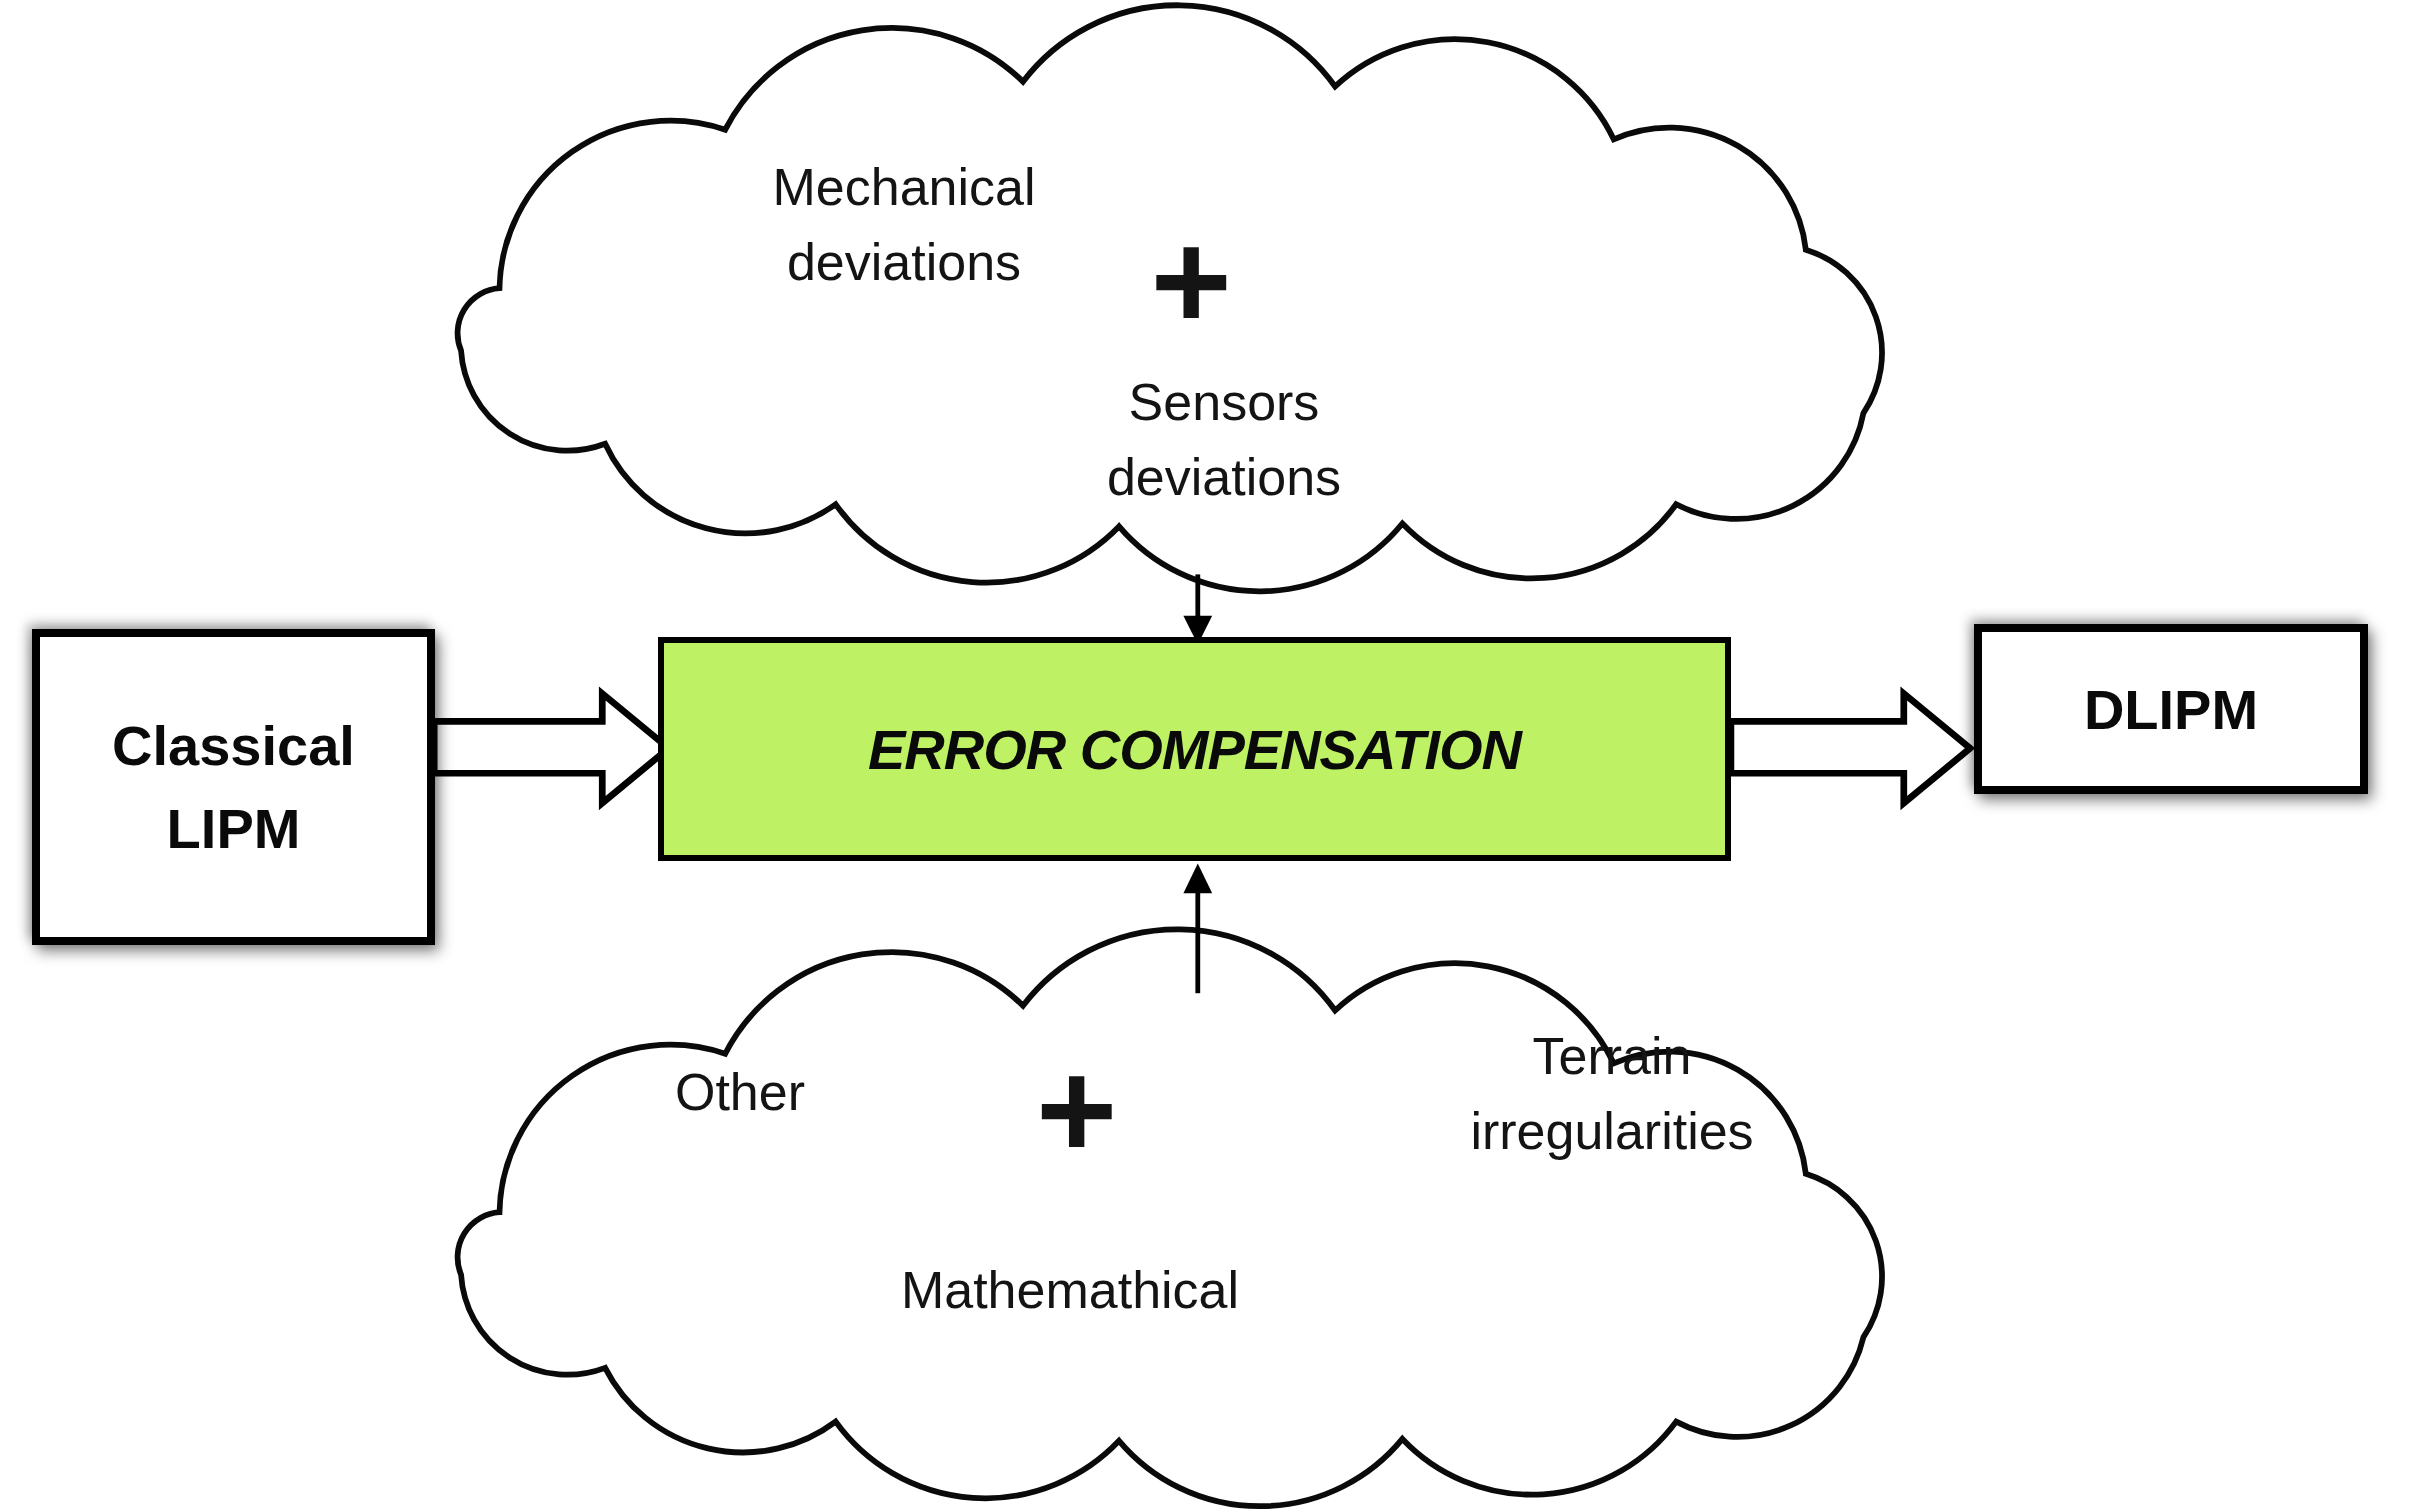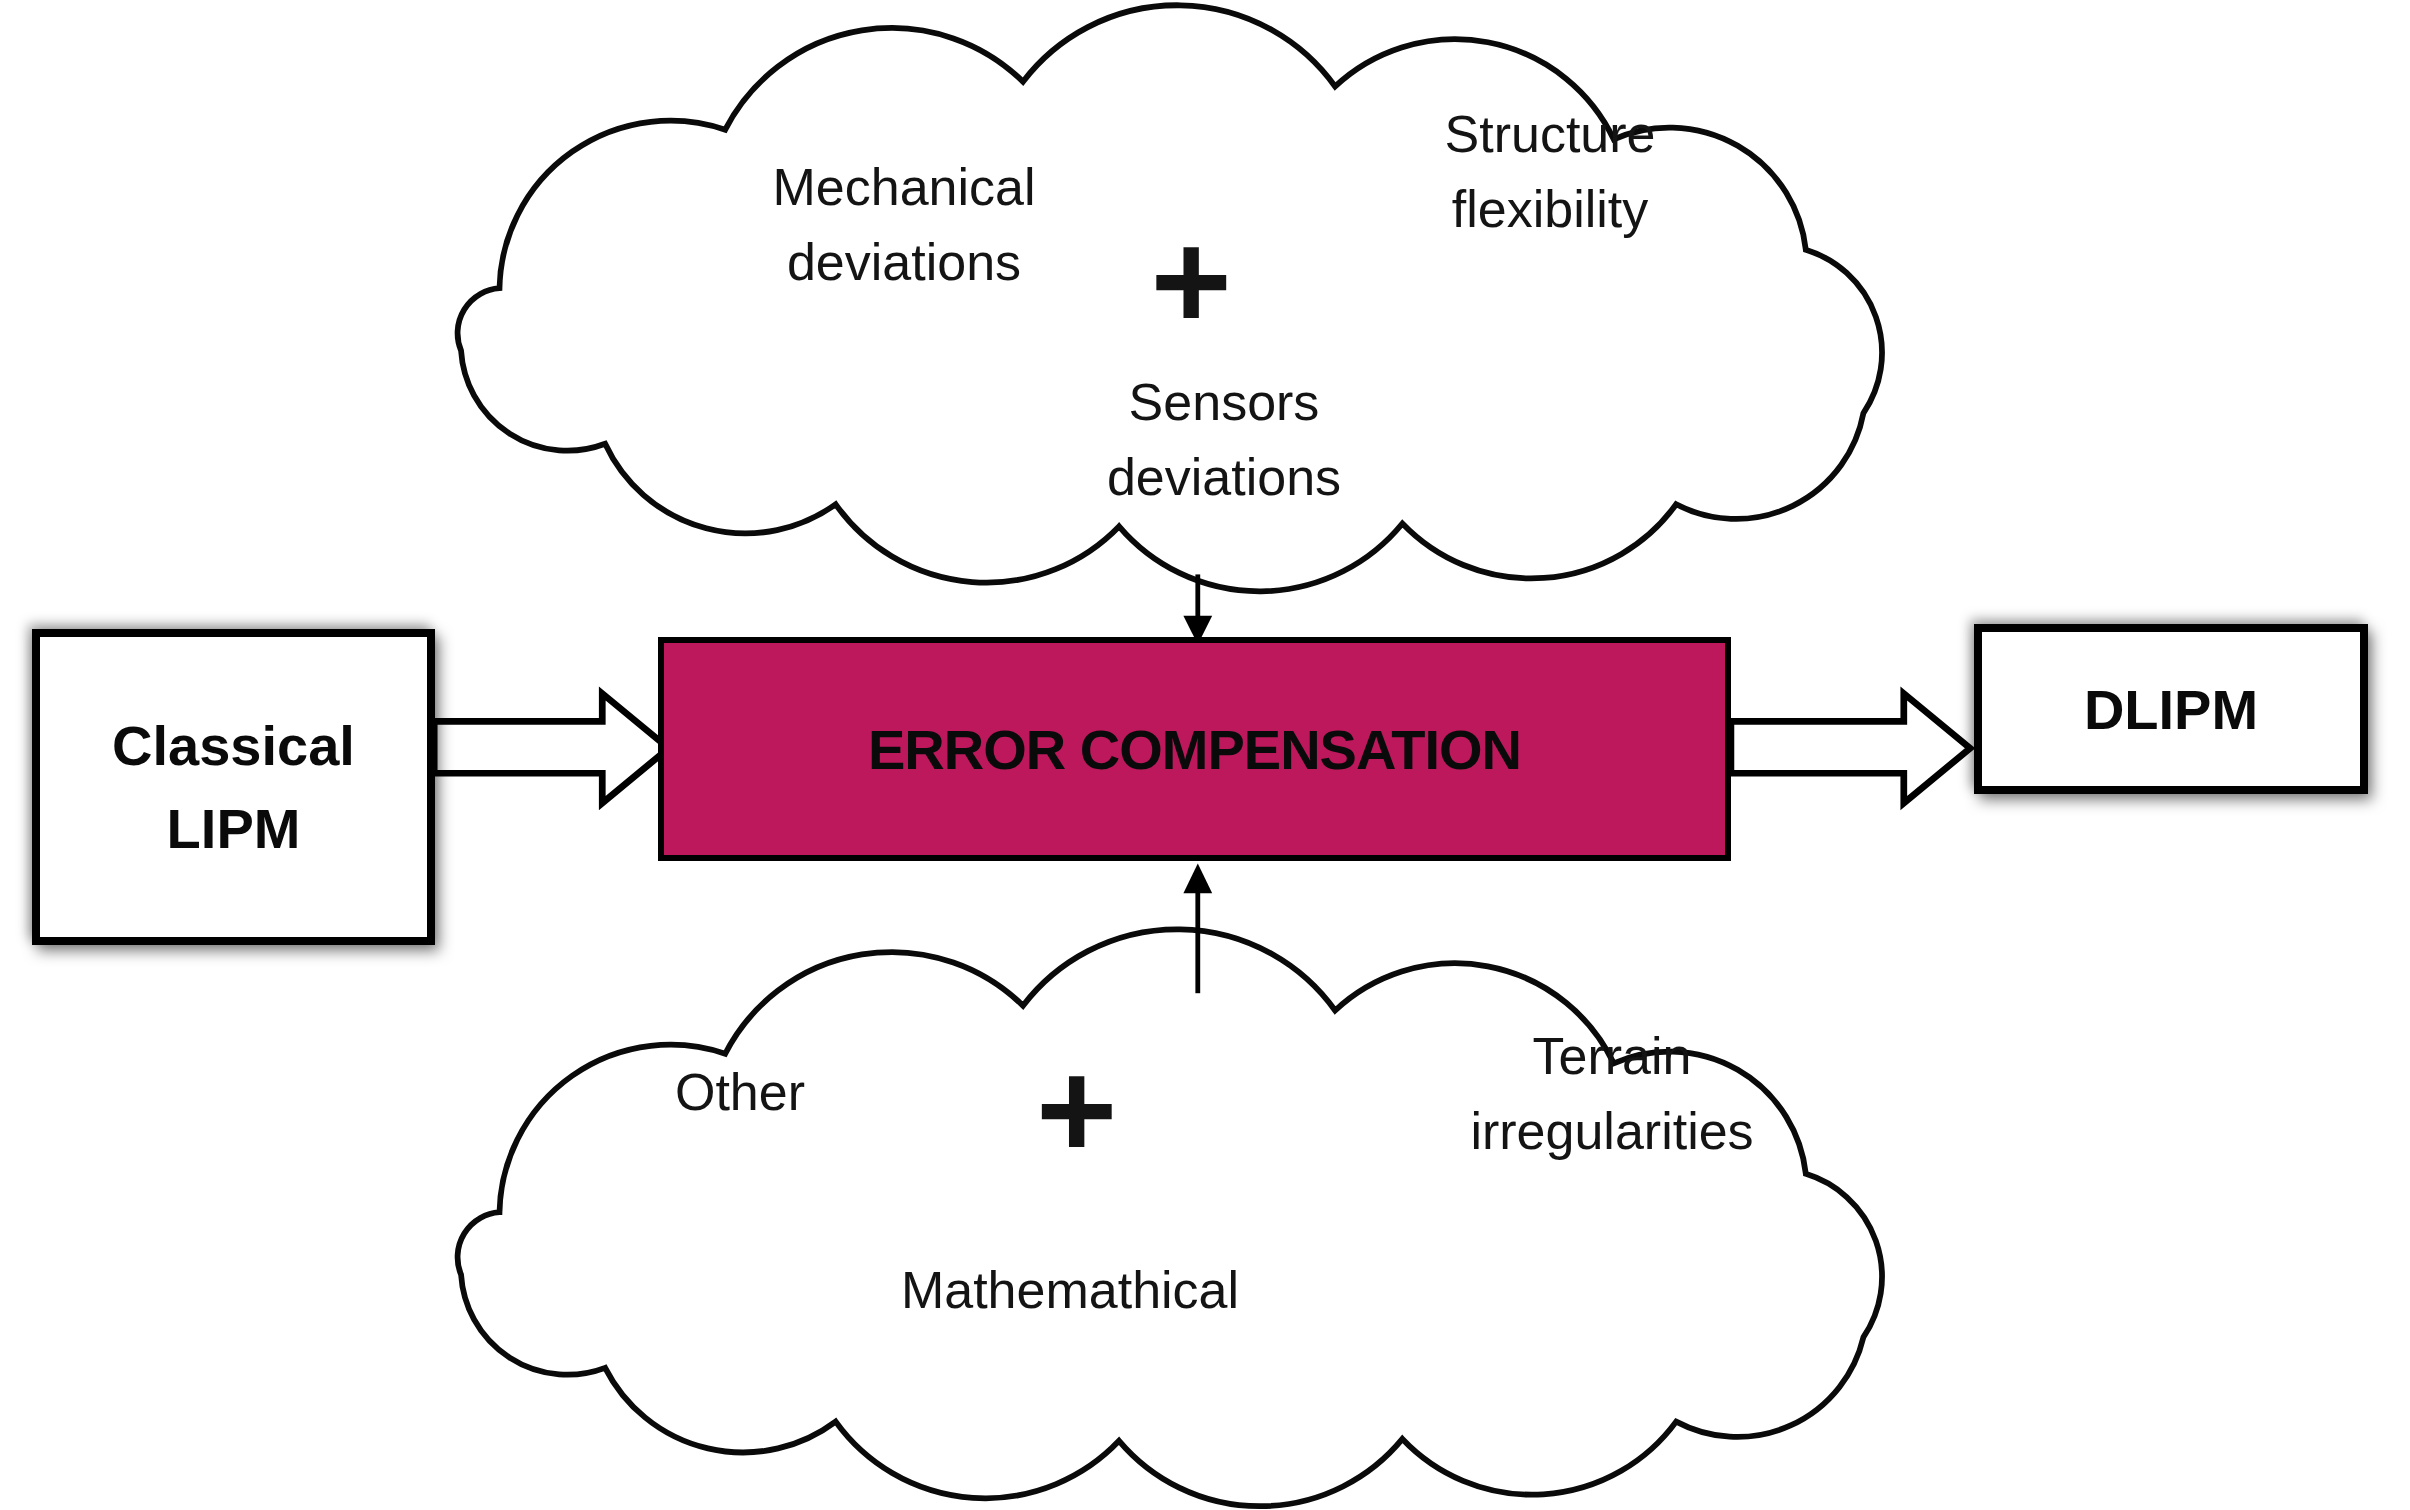--- a/index.html
+++ b/index.html
@@ -32,30 +32,31 @@
     justify-content:center;
     text-align:center;
     font-weight:bold;
     font-size:56px;
     line-height:83px;
     color:#0a0a0a;
   }
   .center-box{
     position:absolute;
     box-sizing:border-box;
-    background:#be185d;
+    background:#bef264;
     border:6.7px solid #000000;
     display:flex;
     align-items:center;
     justify-content:center;
     text-align:center;
     font-weight:bold;
     font-size:56px;
     letter-spacing:-1px;
     color:#0a0a0a;
+    font-style:italic;
   }
   .plus-glyph{
     font-family:"Liberation Sans", sans-serif;
     font-weight:bold;
     font-size:145px;
     fill:#141414;
   }
 </style>
 </head>
 <body>
@@ -110,24 +111,20 @@
 
     <text class="plus-glyph" x="1240" y="342" text-anchor="middle">+</text>
     <text class="plus-glyph" x="1121" y="1206" text-anchor="middle">+</text>
   </svg>
 
   <div class="cloud-label" style="left:904px;top:225px;">
     <div>Mechanical</div>
     <div>deviations</div>
   </div>
 
-  <div class="cloud-label" style="left:1550px;top:172px;">
-    <div>Structure</div>
-    <div>flexibility</div>
-  </div>
 
   <div class="cloud-label" style="left:1224px;top:440px;">
     <div>Sensors</div>
     <div>deviations</div>
   </div>
 
   <div class="cloud-label" style="left:740px;top:1092px;">
     <div>Other</div>
   </div>
 

